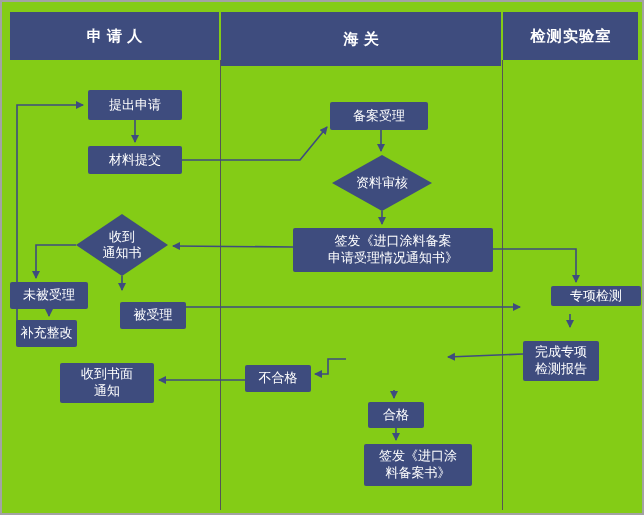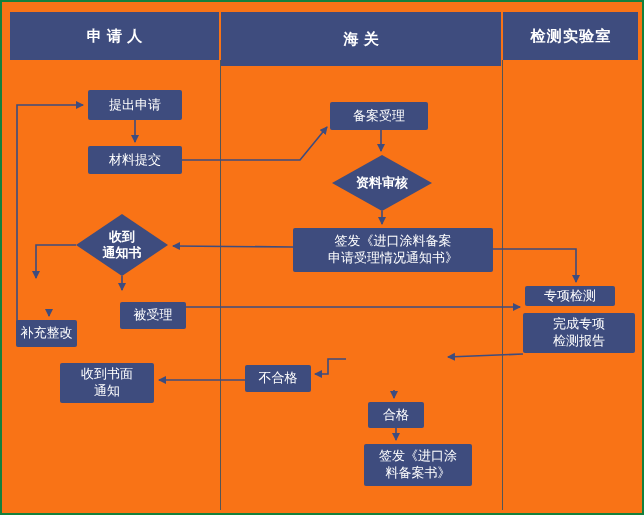--- a/index.html
+++ b/index.html
@@ -1,23 +1,23 @@
 <!DOCTYPE html>
 <html><head>
   <meta charset="utf-8">
   <style>
     html,body{margin:0;padding:0;background:#ffffff;}
     .canvas{
       position:relative;
       width:644px;height:515px;
-      background:#f97316;
+      background:#84cc16;
       font-family:"DejaVu Sans","Liberation Sans",sans-serif;
       overflow:hidden;
       box-sizing:border-box;
-      border:2px solid #15803d;
+      border:2px solid #a3a3a3;
     }
     .lane-header{
       position:absolute;
       background:#3e4c7e;
       color:#ffffff;
       display:flex;align-items:center;justify-content:center;
       font-size:15px;font-weight:bold;
       letter-spacing:0.35em;
       text-indent:0.35em;
     }
@@ -41,21 +41,20 @@
     }
     .diamond{
       position:absolute;
       background:#3e4c7e;
       color:#ffffff;
       display:flex;align-items:center;justify-content:center;
       text-align:center;
       font-size:13px;line-height:1.25;
       white-space:pre-line;
       clip-path:polygon(50% 0%,100% 50%,50% 100%,0% 50%);
-      font-weight:bold;
     }
     .connector-layer{
       position:absolute;left:0;top:0;width:644px;height:515px;
       pointer-events:none;
     }
   </style>
 </head>
 <body>
 
 <div class="canvas">
@@ -91,31 +90,32 @@
       <path d="M 243 378 L 157 378" marker-end="url(#arrow)"></path>
       <path d="M 392 388 L 392 396" marker-end="url(#arrow)"></path>
       <path d="M 394 426 L 394 438" marker-end="url(#arrow)"></path>
     </g>
   </svg>
 
   <div class="node" style="left:86px;top:88px;width:94px;height:30px">提出申请</div>
   <div class="node" style="left:86px;top:144px;width:94px;height:28px">材料提交</div>
   <div class="diamond" style="left:74px;top:212px;width:92px;height:62px">收到
 通知书</div>
+  <div class="node" style="left:8px;top:280px;width:78px;height:27px">未被受理</div>
   <div class="node" style="left:118px;top:300px;width:66px;height:27px">被受理</div>
   <div class="node" style="left:14px;top:318px;width:61px;height:27px">补充整改</div>
   <div class="node" style="left:58px;top:361px;width:94px;height:40px">收到书面
 通知</div>
 
   <div class="node" style="left:328px;top:100px;width:98px;height:28px">备案受理</div>
   <div class="diamond" style="left:330px;top:153px;width:100px;height:56px">资料审核</div>
   <div class="node" style="left:291px;top:226px;width:200px;height:44px">签发《进口涂料备案
 申请受理情况通知书》</div>
   <div class="node" style="left:243px;top:363px;width:66px;height:27px">不合格</div>
   <div class="node" style="left:366px;top:400px;width:56px;height:26px">合格</div>
   <div class="node" style="left:362px;top:442px;width:108px;height:42px">签发《进口涂
 料备案书》</div>
 
-  <div class="node" style="left:523px;top:284px;width:90px;height:20px">专项检测</div>
-  <div class="node" style="left:521px;top:311px;width:112px;height:40px">完成专项
+  <div class="node" style="left:549px;top:284px;width:90px;height:20px">专项检测</div>
+  <div class="node" style="left:521px;top:339px;width:76px;height:40px">完成专项
 检测报告</div>
 
 </div>
 
 </body></html>

